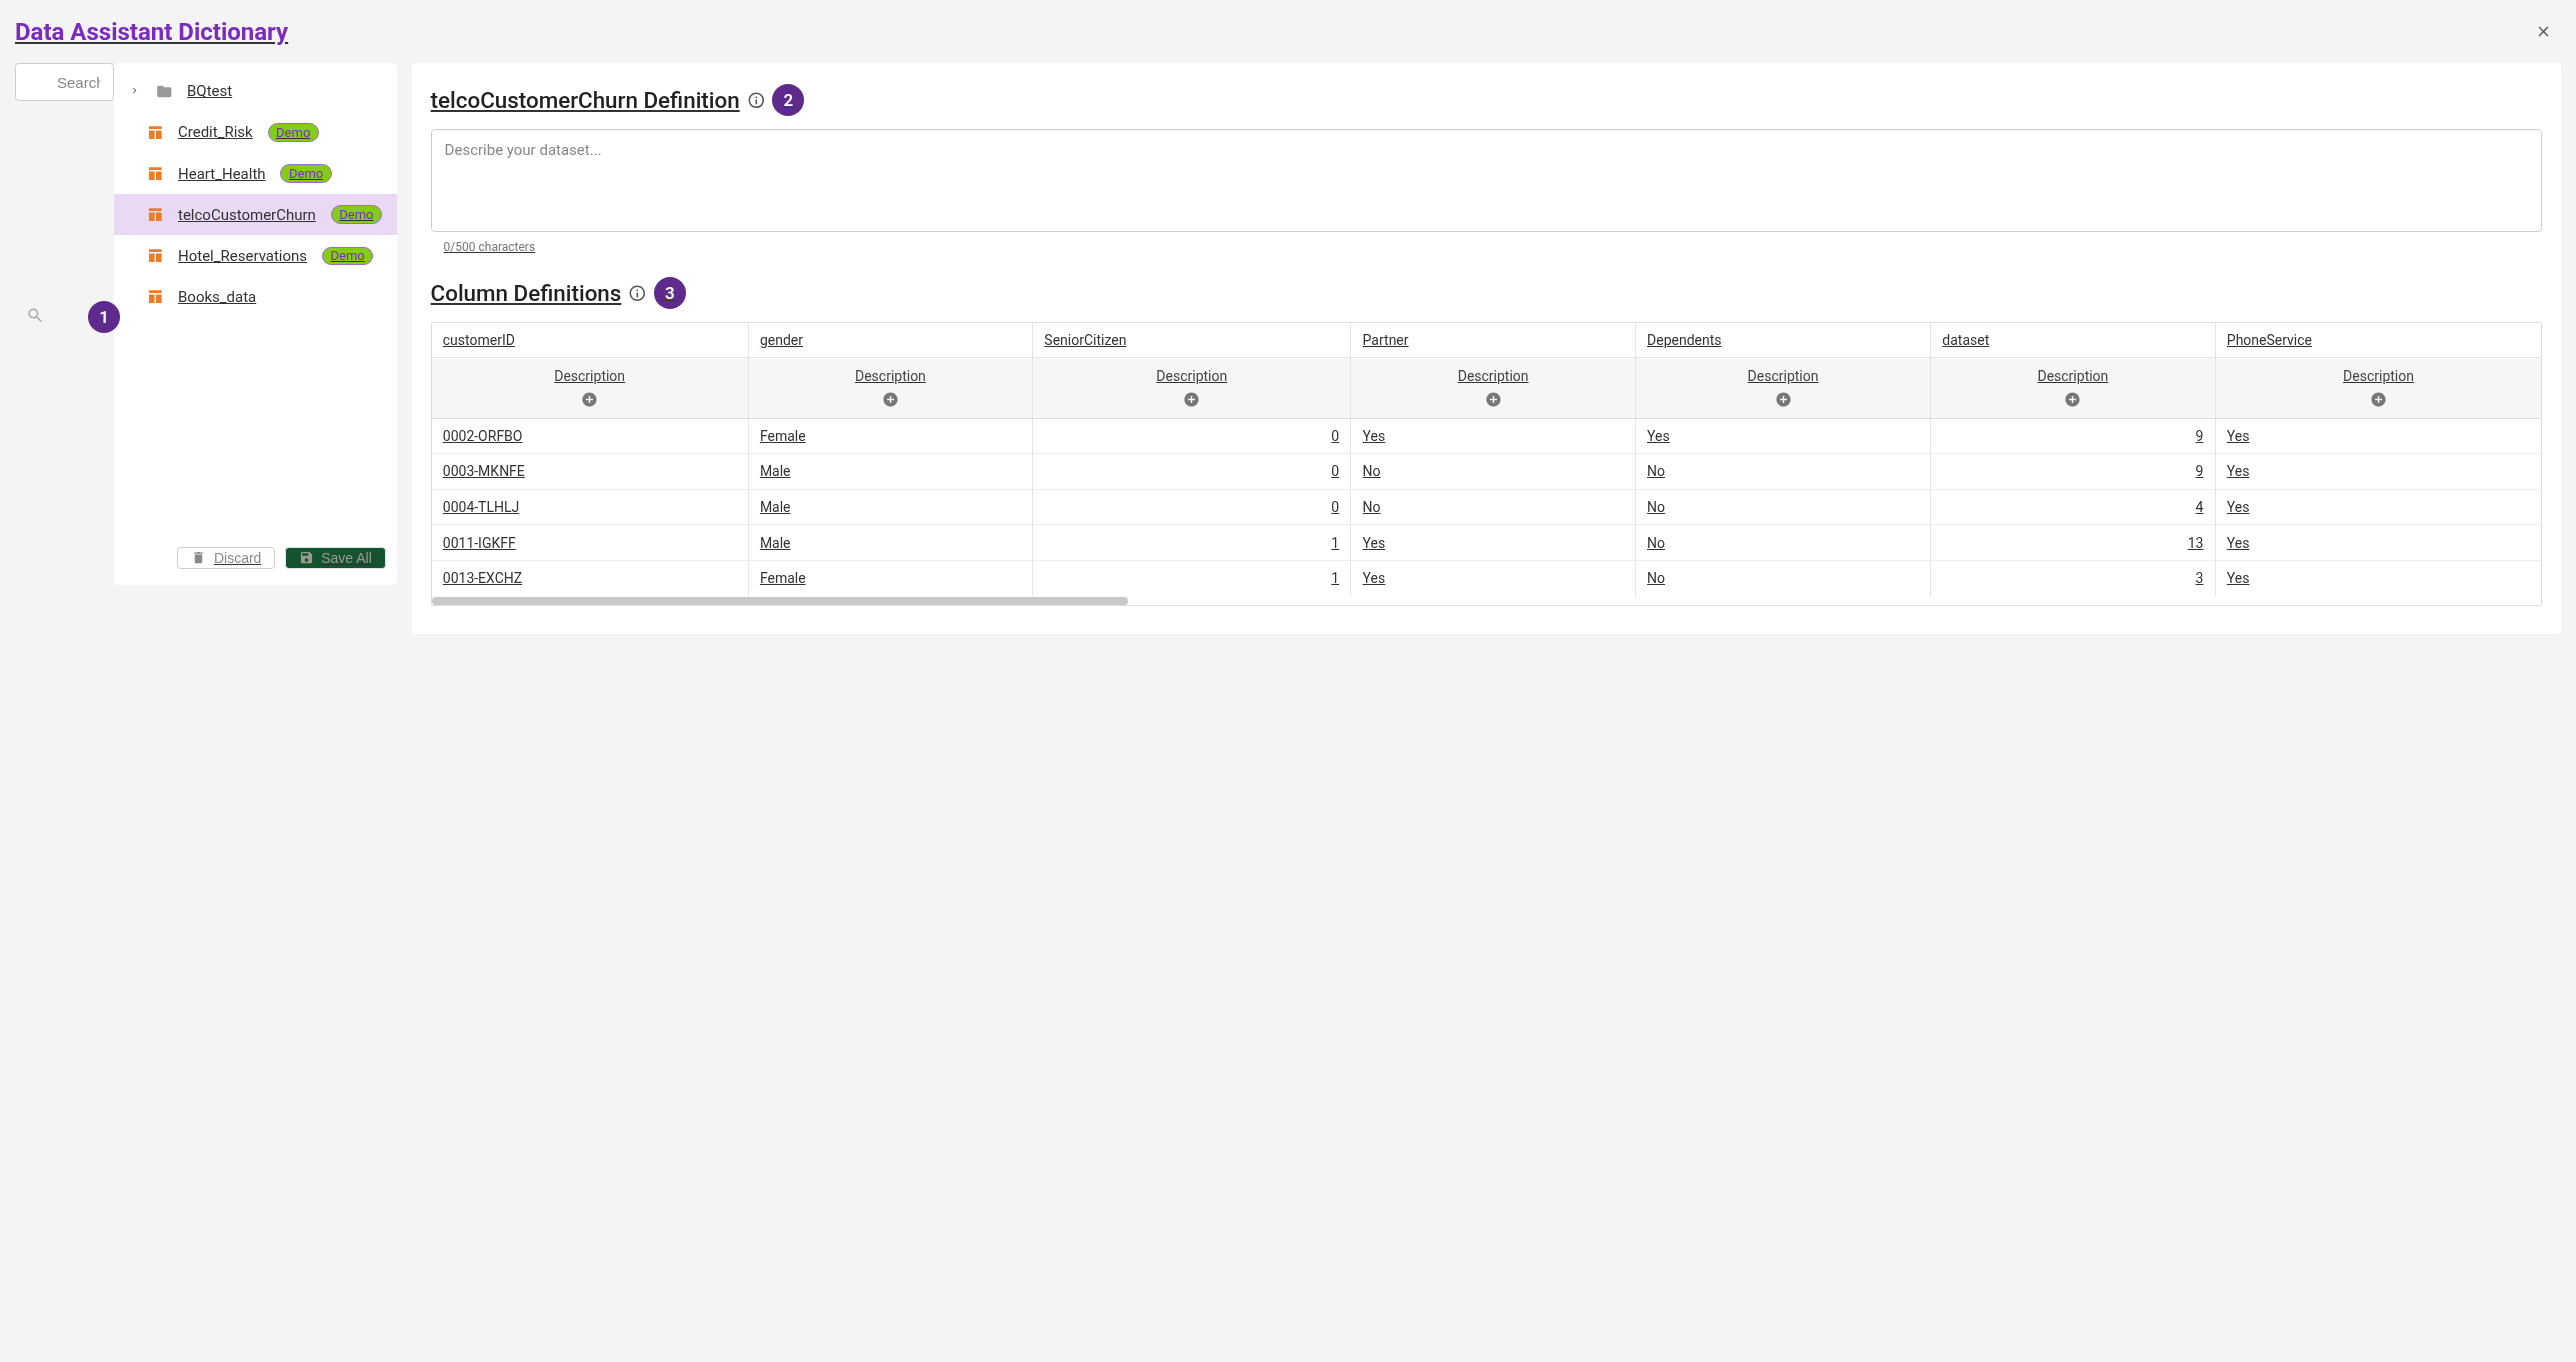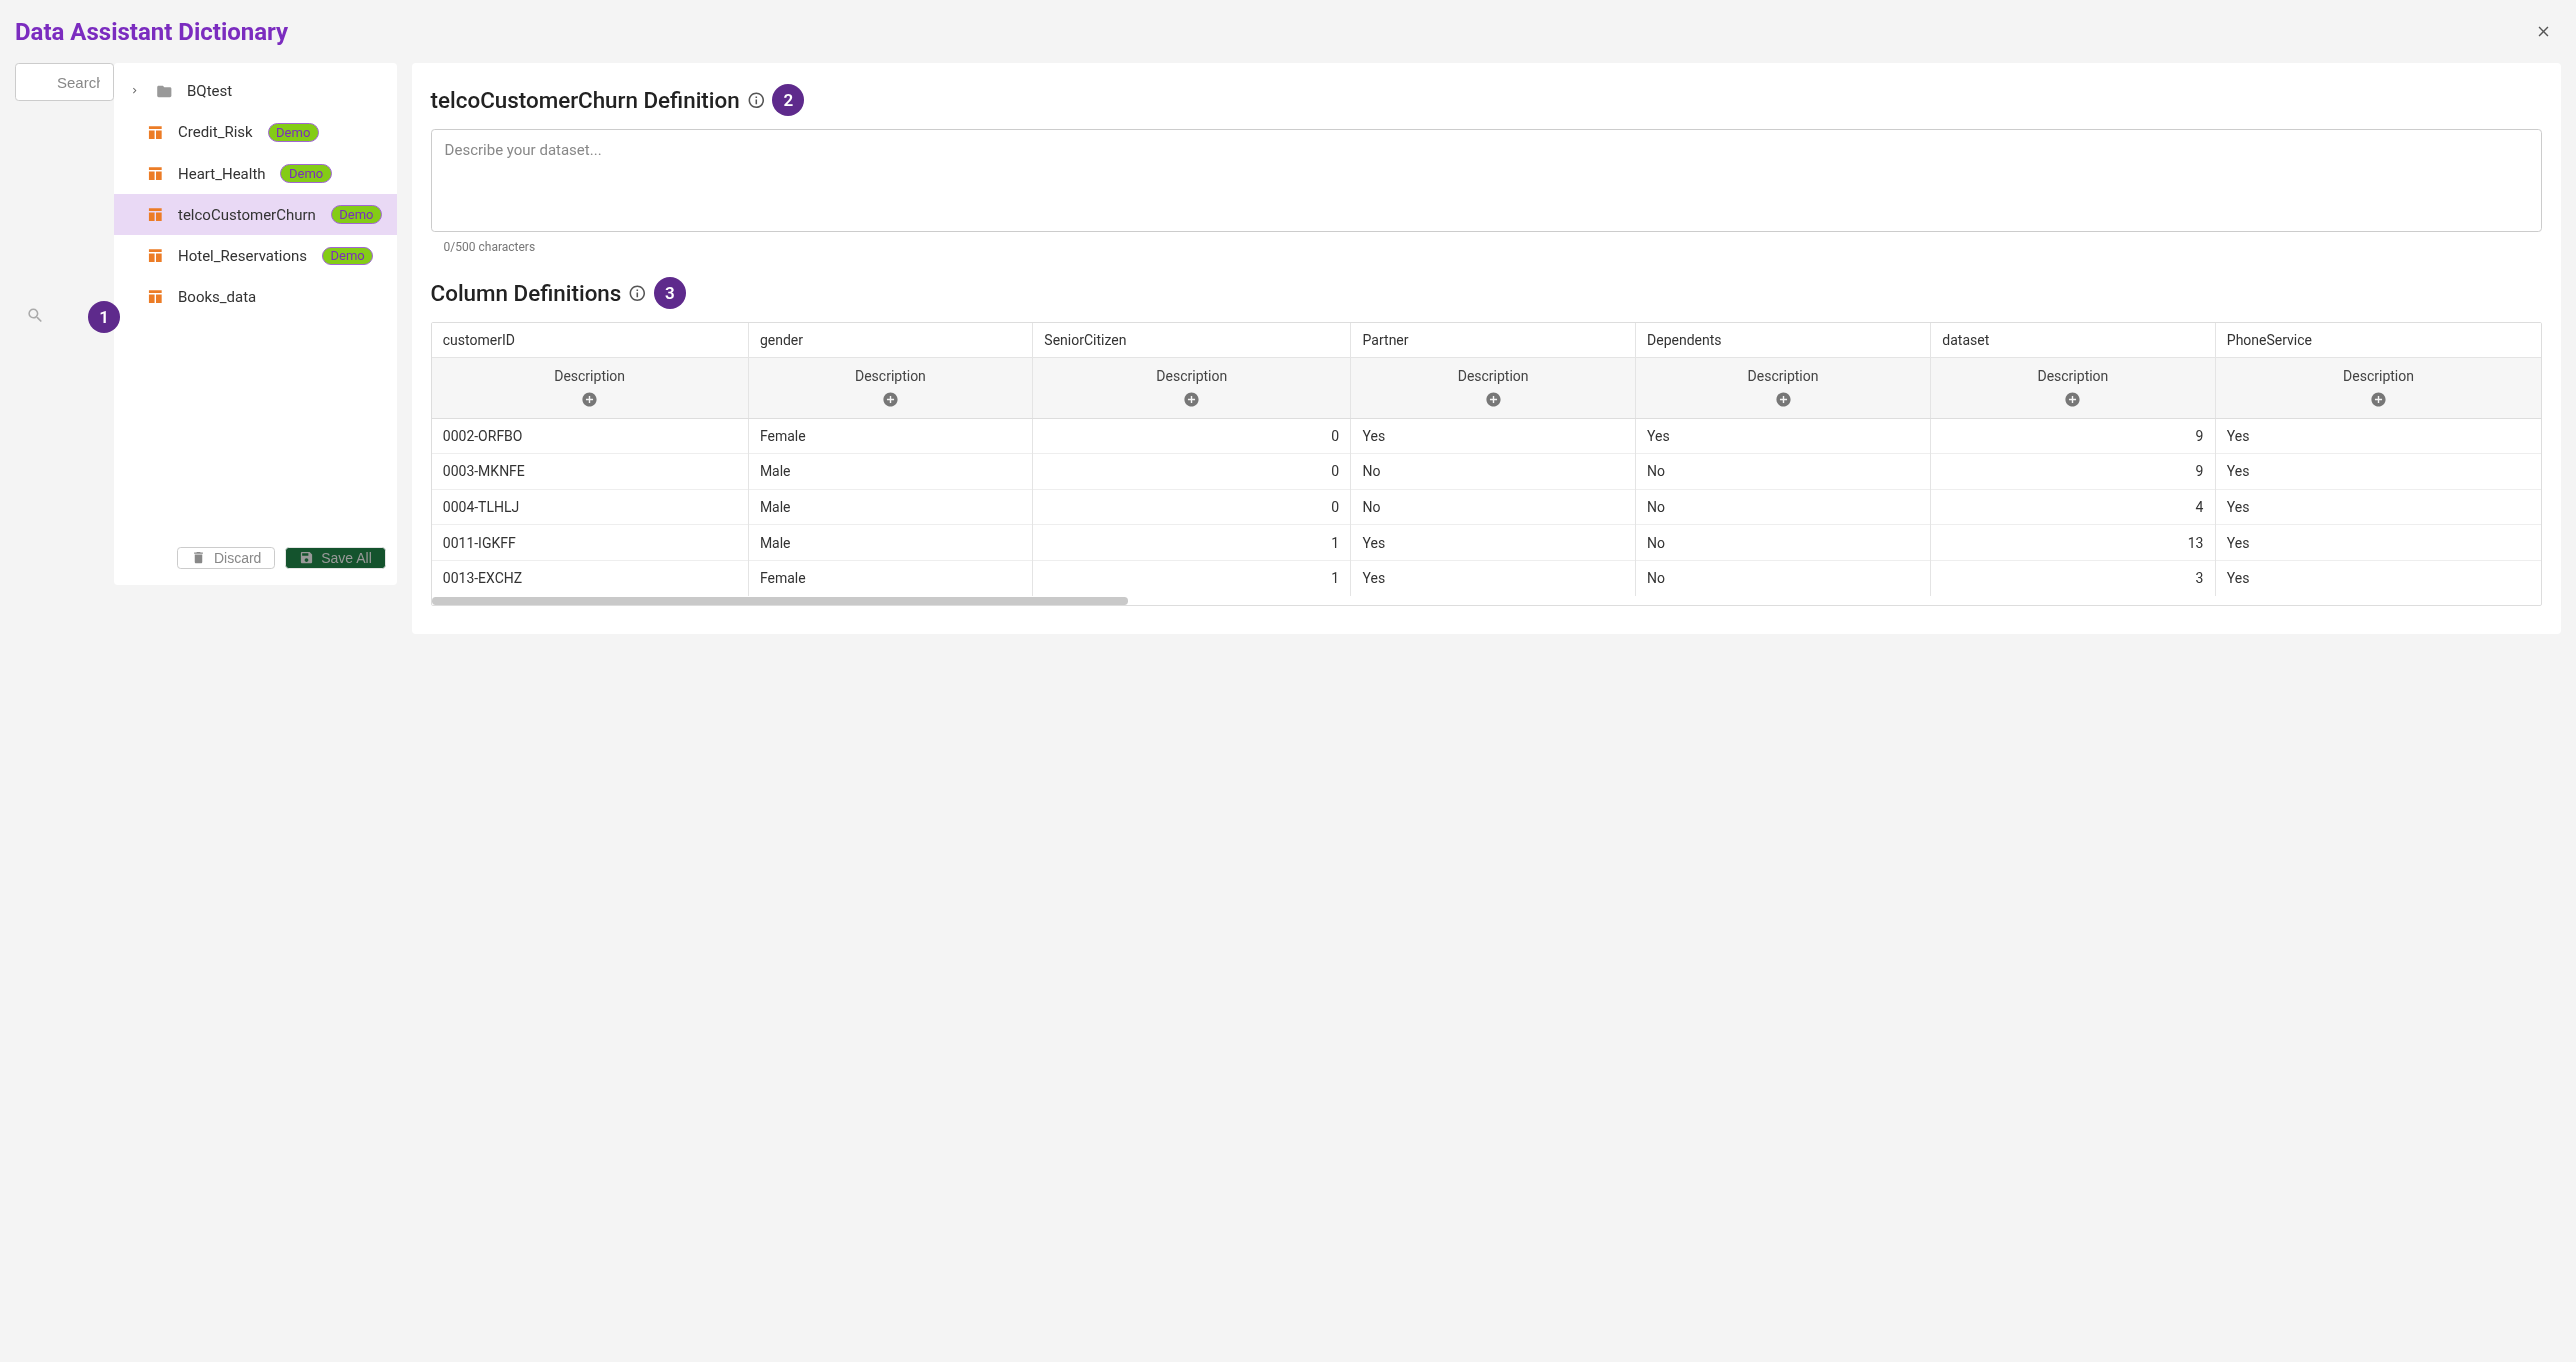--- a/index.html
+++ b/index.html
@@ -4,20 +4,21 @@
 <style>
   * { box-sizing: border-box; margin: 0; padding: 0; }
   body {
     font-family: -apple-system, BlinkMacSystemFont, "Segoe UI", Roboto, Helvetica, Arial, sans-serif;
     background: #f4f4f4;
     color: #333;
     font-size: 13px;
   }
   .container {
     padding: 15px 15px 0 15px;
+    text-decoration: underline;
   }
   .header-row {
     display: flex;
     justify-content: space-between;
     align-items: center;
     margin-bottom: 15px;
   }
   .page-title {
     color: #7b2cbf;
     font-size: 24px;

